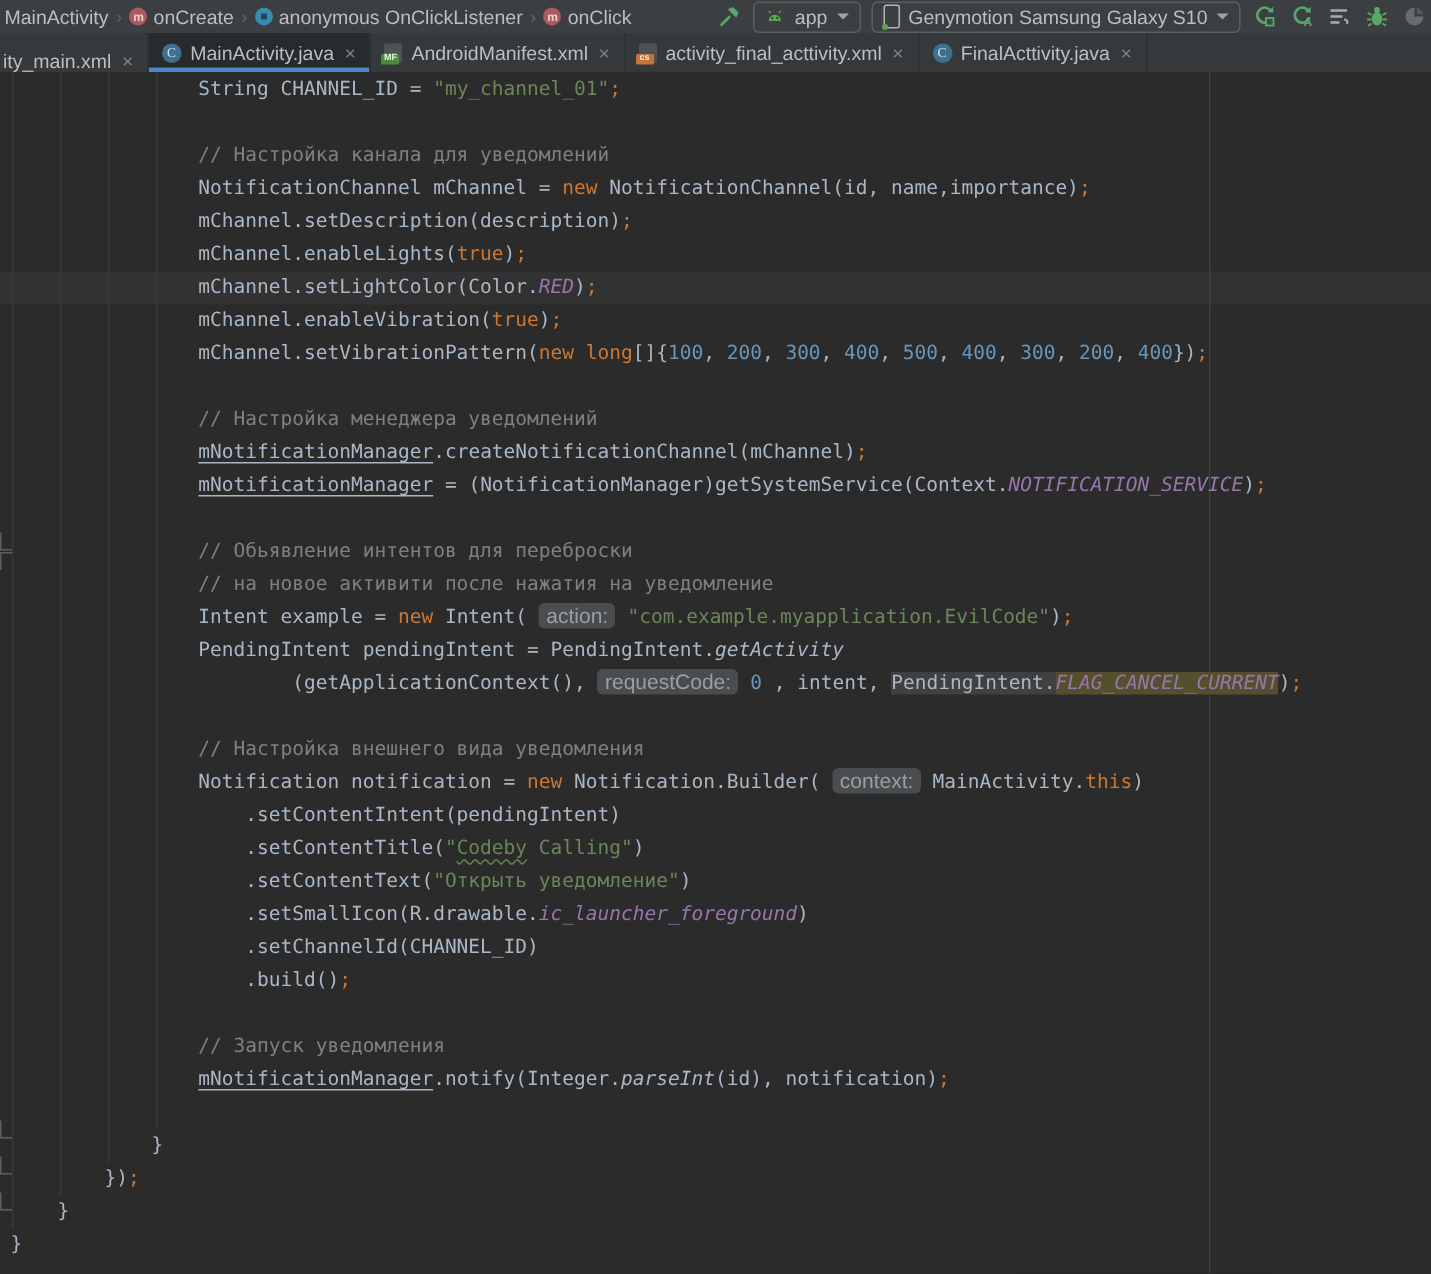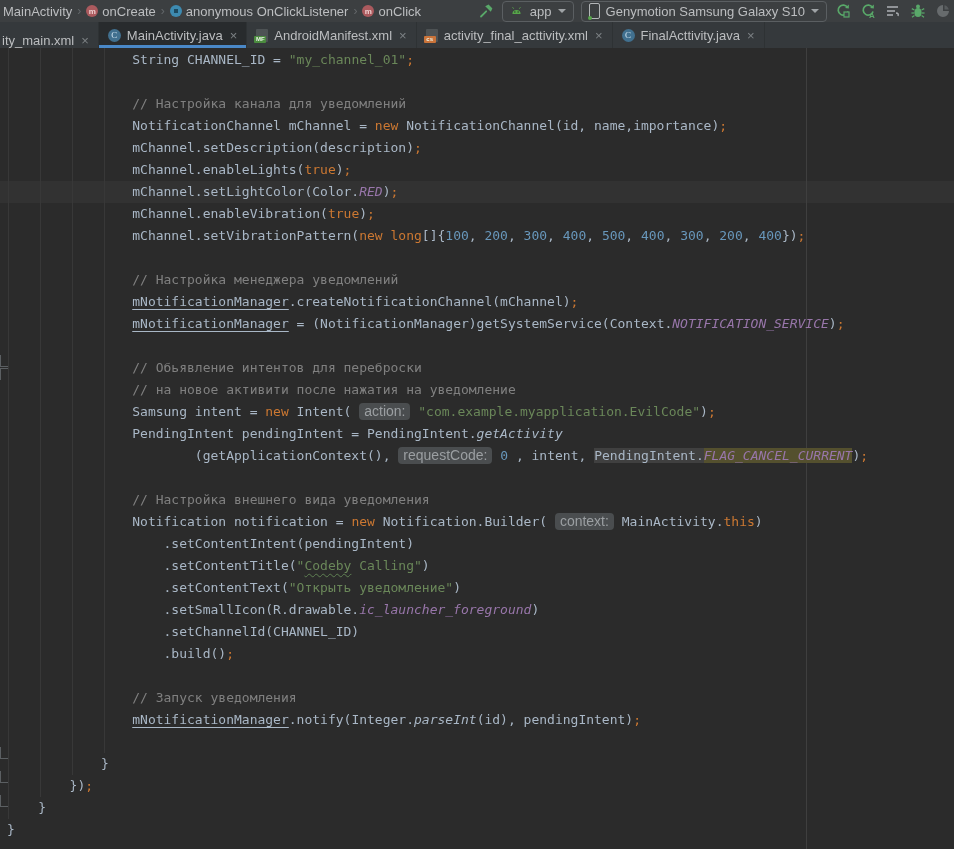--- a/index.html
+++ b/index.html
@@ -211,34 +211,34 @@
       <div class="code-line" style="top: 133px;"><span class="tk-c">                mChannel.setLightColor(Color.</span><span class="tk-ct">RED</span><span class="tk-c">)</span><span class="tk-k">;</span></div>
       <div class="code-line" style="top: 155px;"><span class="tk-c">                mChannel.enableVibration(</span><span class="tk-k">true</span><span class="tk-c">)</span><span class="tk-k">;</span></div>
       <div class="code-line" style="top: 177px;"><span class="tk-c">                mChannel.setVibrationPattern(</span><span class="tk-k">new</span><span class="tk-c"> </span><span class="tk-k">long</span><span class="tk-c">[]{</span><span class="tk-n">100</span><span class="tk-c">, </span><span class="tk-n">200</span><span class="tk-c">, </span><span class="tk-n">300</span><span class="tk-c">, </span><span class="tk-n">400</span><span class="tk-c">, </span><span class="tk-n">500</span><span class="tk-c">, </span><span class="tk-n">400</span><span class="tk-c">, </span><span class="tk-n">300</span><span class="tk-c">, </span><span class="tk-n">200</span><span class="tk-c">, </span><span class="tk-n">400</span><span class="tk-c">})</span><span class="tk-k">;</span></div>
       <div class="code-line" style="top: 199px;"></div>
       <div class="code-line" style="top: 221px;"><span class="tk-cm">                // Настройка менеджера уведомлений</span></div>
       <div class="code-line" style="top: 243px;"><span class="tk-c">                </span><span class="tk-f">mNotificationManager</span><span class="tk-c">.createNotificationChannel(mChannel)</span><span class="tk-k">;</span></div>
       <div class="code-line" style="top: 265px;"><span class="tk-c">                </span><span class="tk-f">mNotificationManager</span><span class="tk-c"> = (NotificationManager)getSystemService(Context.</span><span class="tk-ct">NOTIFICATION_SERVICE</span><span class="tk-c">)</span><span class="tk-k">;</span></div>
       <div class="code-line" style="top: 287px;"></div>
       <div class="code-line" style="top: 309px;"><span class="tk-cm">                // Обьявление интентов для переброски</span></div>
       <div class="code-line" style="top: 331px;"><span class="tk-cm">                // на новое активити после нажатия на уведомление</span></div>
-      <div class="code-line" style="top: 353px;"><span class="tk-c">                Samsung intent = </span><span class="tk-k">new</span><span class="tk-c"> Intent( </span><span class="tk-h">action:</span><span class="tk-c"> </span><span class="tk-s">"com.example.myapplication.EvilCode"</span><span class="tk-c">)</span><span class="tk-k">;</span></div>
+      <div class="code-line" style="top: 353px;"><span class="tk-c">                Intent example = </span><span class="tk-k">new</span><span class="tk-c"> Intent( </span><span class="tk-h">action:</span><span class="tk-c"> </span><span class="tk-s">"com.example.myapplication.EvilCode"</span><span class="tk-c">)</span><span class="tk-k">;</span></div>
       <div class="code-line" style="top: 375px;"><span class="tk-c">                PendingIntent pendingIntent = PendingIntent.</span><span class="tk-sm">getActivity</span></div>
       <div class="code-line" style="top: 397px;"><span class="tk-c">                        (getApplicationContext(), </span><span class="tk-h">requestCode:</span><span class="tk-c"> </span><span class="tk-n">0</span><span class="tk-c"> , intent, </span><span class="tk-o">PendingIntent.</span><span class="tk-oc">FLAG_CANCEL_CURRENT</span><span class="tk-c">)</span><span class="tk-k">;</span></div>
       <div class="code-line" style="top: 419px;"></div>
       <div class="code-line" style="top: 441px;"><span class="tk-cm">                // Настройка внешнего вида уведомления</span></div>
       <div class="code-line" style="top: 463px;"><span class="tk-c">                Notification notification = </span><span class="tk-k">new</span><span class="tk-c"> Notification.Builder( </span><span class="tk-h">context:</span><span class="tk-c"> MainActivity.</span><span class="tk-k">this</span><span class="tk-c">)</span></div>
       <div class="code-line" style="top: 485px;"><span class="tk-c">                    .setContentIntent(pendingIntent)</span></div>
       <div class="code-line" style="top: 507px;"><span class="tk-c">                    .setContentTitle(</span><span class="tk-s">"</span><span class="tk-st">Codeby</span><span class="tk-s"> Calling"</span><span class="tk-c">)</span></div>
       <div class="code-line" style="top: 529px;"><span class="tk-c">                    .setContentText(</span><span class="tk-s">"Открыть уведомление"</span><span class="tk-c">)</span></div>
       <div class="code-line" style="top: 551px;"><span class="tk-c">                    .setSmallIcon(R.drawable.</span><span class="tk-ct">ic_launcher_foreground</span><span class="tk-c">)</span></div>
       <div class="code-line" style="top: 573px;"><span class="tk-c">                    .setChannelId(CHANNEL_ID)</span></div>
       <div class="code-line" style="top: 595px;"><span class="tk-c">                    .build()</span><span class="tk-k">;</span></div>
       <div class="code-line" style="top: 617px;"></div>
       <div class="code-line" style="top: 639px;"><span class="tk-cm">                // Запуск уведомления</span></div>
-      <div class="code-line" style="top: 661px;"><span class="tk-c">                </span><span class="tk-f">mNotificationManager</span><span class="tk-c">.notify(Integer.</span><span class="tk-sm">parseInt</span><span class="tk-c">(id), pendingIntent)</span><span class="tk-k">;</span></div>
+      <div class="code-line" style="top: 661px;"><span class="tk-c">                </span><span class="tk-f">mNotificationManager</span><span class="tk-c">.notify(Integer.</span><span class="tk-sm">parseInt</span><span class="tk-c">(id), notification)</span><span class="tk-k">;</span></div>
       <div class="code-line" style="top: 683px;"></div>
       <div class="code-line" style="top: 705px;"><span class="tk-c">            }</span></div>
       <div class="code-line" style="top: 727px;"><span class="tk-c">        })</span><span class="tk-k">;</span></div>
       <div class="code-line" style="top: 749px;"><span class="tk-c">    }</span></div>
       <div class="code-line" style="top: 771px;"><span class="tk-c">}</span></div>
     </div>
 </div>
 
 </body></html>

